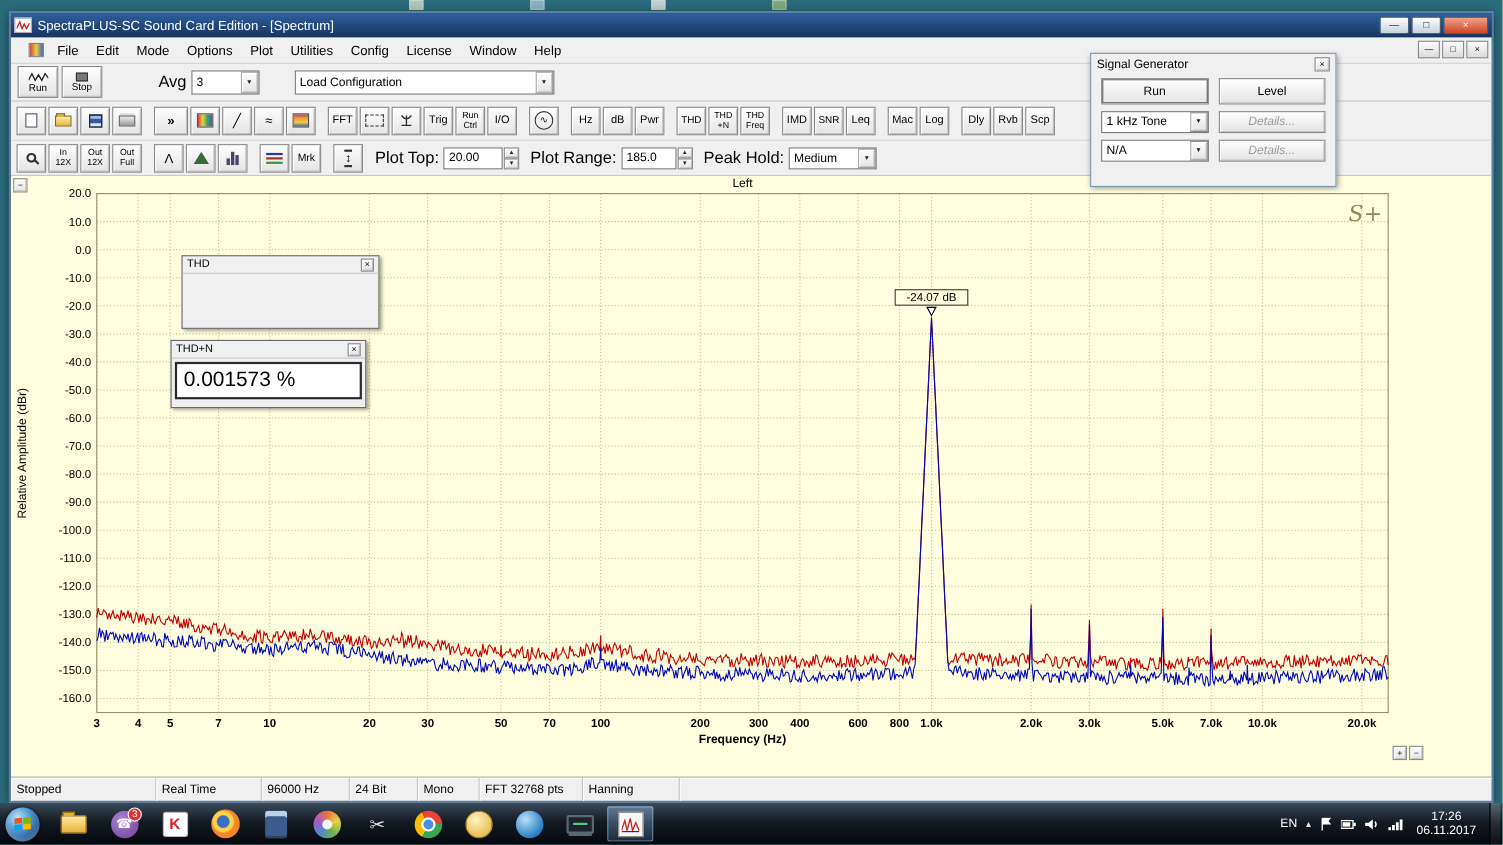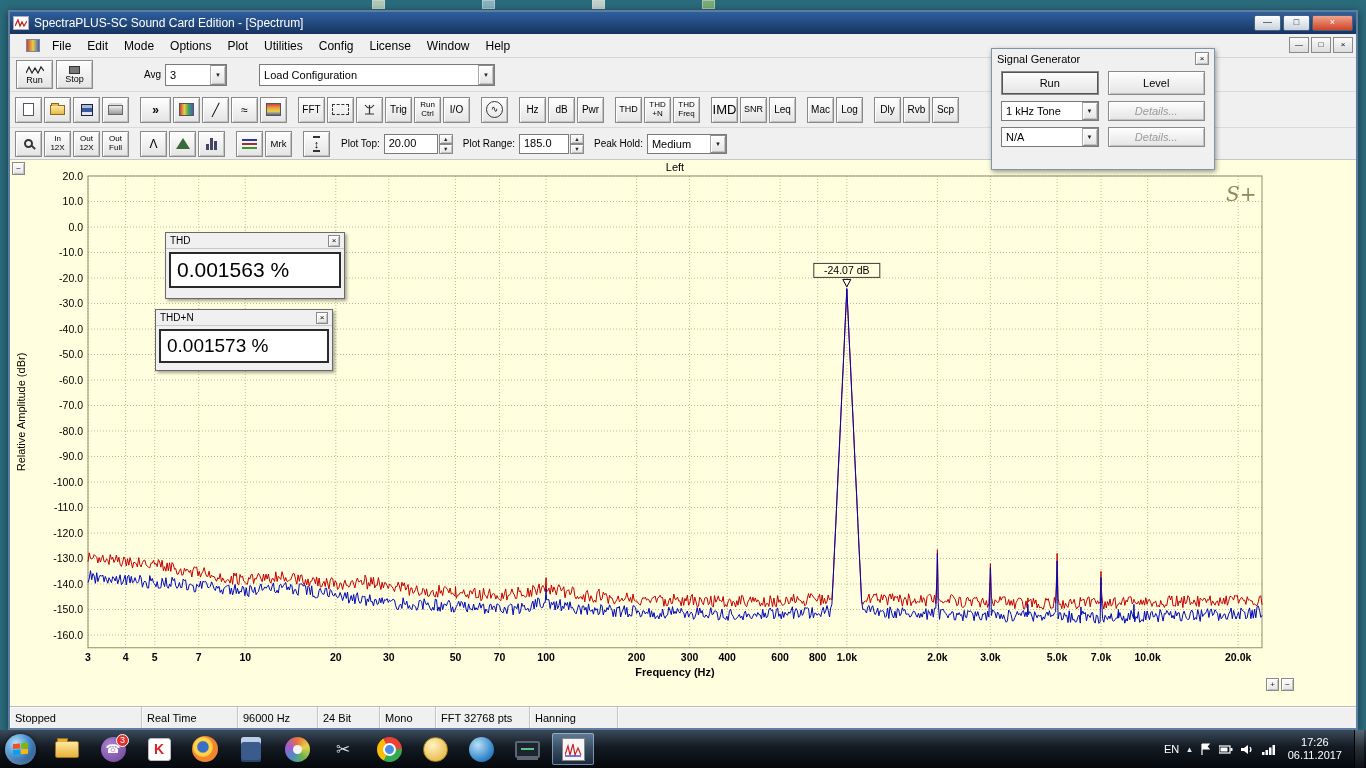--- a/index.html
+++ b/index.html
@@ -24,21 +24,21 @@
   .toolbar{background:#f0f0f0;display:flex;align-items:center;}
   .tb1{height:34px;border-bottom:1px solid #dadada;padding:0 6px;}
   .bigbtn{width:37px;height:29px;display:flex;flex-direction:column;align-items:center;justify-content:center;font-size:9px;margin-right:3px;}
   .tb2{height:36px;border-bottom:1px solid #dadada;padding:0 4px;}
   .tb3{height:32px;border-bottom:1px solid #c8c8c8;padding:0 4px;}
   .tbtn{width:27px;height:26px;margin:0 1px;display:flex;align-items:center;justify-content:center;font-size:10px;color:#000;flex-direction:column;line-height:11px;}
   .tbtn.wide{width:31px;}
   .tbtn.two span{font-size:8px;line-height:8.5px;display:block;}
   .tbtn .g{font-size:12px;line-height:12px;}
   .sep{width:9px;}
-  .tlab{font-size:10px;margin:0 4px 0 10px;white-space:nowrap;}
+  .tlab{font-size:15px;margin:0 4px 0 10px;white-space:nowrap;}
   .numbox{width:54px;height:20px;border:1px solid #7a7a7a;background:#fff;font-size:11px;padding:2px 4px;}
   .spin{display:flex;flex-direction:column;width:14px;height:20px;margin-left:1px;}
   .sbtn{flex:1;display:flex;align-items:center;justify-content:center;font-size:5.5px;color:#222;}
   .combo{display:flex;align-items:center;height:22px;border:1px solid #7a7a7a;background:#fff;font-size:11px;}
   .combo .cval{flex:1;padding:0 4px;white-space:nowrap;overflow:hidden;}
   .carr{width:16px;align-self:stretch;display:flex;align-items:center;justify-content:center;font-size:6px;color:#222;border-left:1px solid #aaa;}
 
   
   .icon-page{width:11px;height:13px;background:#fff;border:1px solid #556;}
   .icon-folder{width:15px;height:10px;background:linear-gradient(#ffe9a0,#e8b94a);border:1px solid #8a6a20;position:relative;}
@@ -237,21 +237,21 @@
     <div class="tbtn btn3d" style="font-size:9px;">THD</div>
     <div class="tbtn two btn3d">
         <span>THD</span>
         <span>+N</span>
       </div>
     <div class="tbtn two btn3d">
         <span>THD</span>
         <span>Freq</span>
       </div>
     <div class="sep"></div>
-    <div class="tbtn btn3d" style="font-size:13px;">IMD</div>
+    <div class="tbtn btn3d" style="font-size:10px;">IMD</div>
     <div class="tbtn btn3d" style="font-size:9px;">SNR</div>
     <div class="tbtn btn3d">Leq</div>
     <div class="sep"></div>
     <div class="tbtn btn3d">Mac</div>
     <div class="tbtn btn3d">Log</div>
     <div class="sep"></div>
     <div class="tbtn btn3d">Dly</div>
     <div class="tbtn btn3d">Rvb</div>
     <div class="tbtn btn3d">Scp</div>
   </div>
@@ -415,21 +415,20 @@
     <div class="plot-logo">S+</div>
     <div class="corner-btn btn3d" style="left:2px;top:2px;">−</div>
     <div class="corner-btn btn3d" style="left:1256px;top:518px;">+</div>
     <div class="corner-btn btn3d" style="left:1271px;top:518px;">−</div>
 
     <div class="meas-panel" style="left:155px;top:72px;width:180px;height:67px;">
       <div class="mp-title">
           <span>THD</span>
         <span class="mp-close btn3d">×</span>
         </div>
-      <div class="mp-value">0.001563 %</div>
     </div>
     <div class="meas-panel" style="left:145px;top:149px;width:178px;height:62px;">
       <div class="mp-title">
           <span>THD+N</span>
         <span class="mp-close btn3d">×</span>
         </div>
       <div class="mp-value" style="font-size:19px;">0.001573 %</div>
     </div>
   </div>
 

